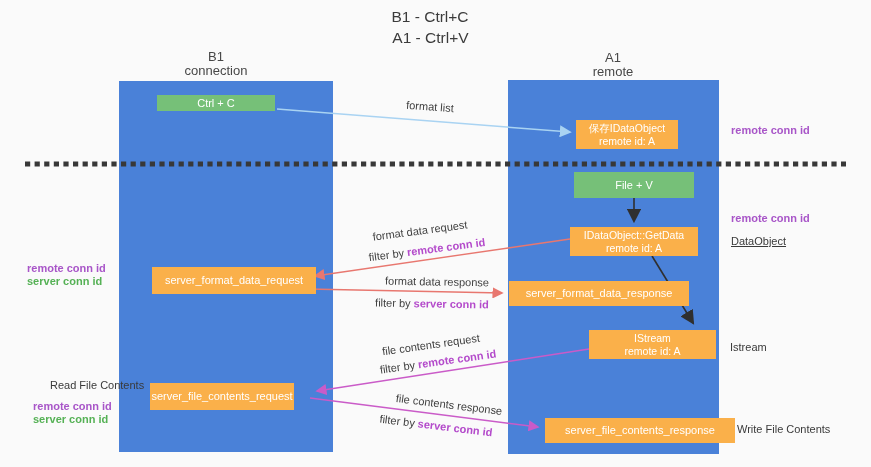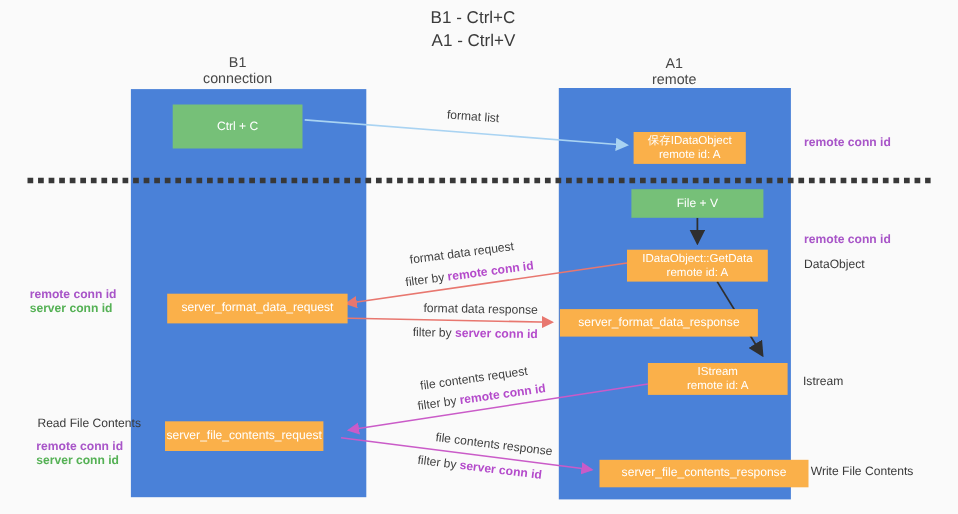--- a/index.html
+++ b/index.html
@@ -93,21 +93,21 @@
 
     <line x1="570" y1="239" x2="315" y2="276" stroke="#e8776f" stroke-width="1.4" marker-end="url(#ah-salmon)"></line>
 
     <line x1="308" y1="289" x2="502" y2="293" stroke="#e8776f" stroke-width="1.4" marker-end="url(#ah-salmon)"></line>
 
     <line x1="589" y1="349" x2="317" y2="391" stroke="#ca5bc8" stroke-width="1.4" marker-end="url(#ah-magenta)"></line>
 
     <line x1="310" y1="398" x2="538" y2="427" stroke="#ca5bc8" stroke-width="1.4" marker-end="url(#ah-magenta)"></line>
   </svg>
 
-  <div class="abs node green" style="left:157px;top:95px;width:118px;height:40px;">
+  <div class="abs node green" style="left:157px;top:95px;width:118px;height:16px;">
     <div>Ctrl + C</div>
   </div>
 
   <div class="abs node orange" style="left:576px;top:120px;width:102px;height:29px;font-size:10.5px;">
     <div>保存IDataObject</div>
     <div>remote id: A</div>
   </div>
 
   <div class="abs node green" style="left:574px;top:172px;width:120px;height:26px;">
     <div>File + V</div>
@@ -156,23 +156,23 @@
     <span class="pre">filter by</span><span class="conn">remote conn id</span>
   </div>
 
   <div class="abs edge-label rot-dn" style="left:449px;top:405px;">file contents response</div>
   <div class="abs edge-label rot-dn" style="left:436px;top:426px;">
     <span class="pre">filter by</span><span class="conn">server conn id</span>
   </div>
 
   <div class="abs side-label purple" style="left:731px;top:124px;">remote conn id</div>
   <div class="abs side-label purple" style="left:731px;top:212px;">remote conn id</div>
-  <div class="abs side-label" style="left:731px;top:235px;">DataObject</div>
+  <div class="abs side-label" style="left:731px;top:235px;text-decoration:underline;">DataObject</div>
   <div class="abs side-label" style="left:730px;top:341px;">Istream</div>
   <div class="abs side-label" style="left:737px;top:423px;">Write File Contents</div>
 
   <div class="abs side-label purple" style="left:27px;top:262px;">remote conn id</div>
   <div class="abs side-label green" style="left:27px;top:275px;">server conn id</div>
-  <div class="abs side-label" style="left:12px;top:379px;padding-left:22px;">Read File Contents</div>
+  <div class="abs side-label" style="left:28px;top:379px;padding-left:22px;">Read File Contents</div>
   <div class="abs side-label purple" style="left:33px;top:400px;">remote conn id</div>
   <div class="abs side-label green" style="left:33px;top:413px;">server conn id</div>
 
 </div>
 
 </body></html>

